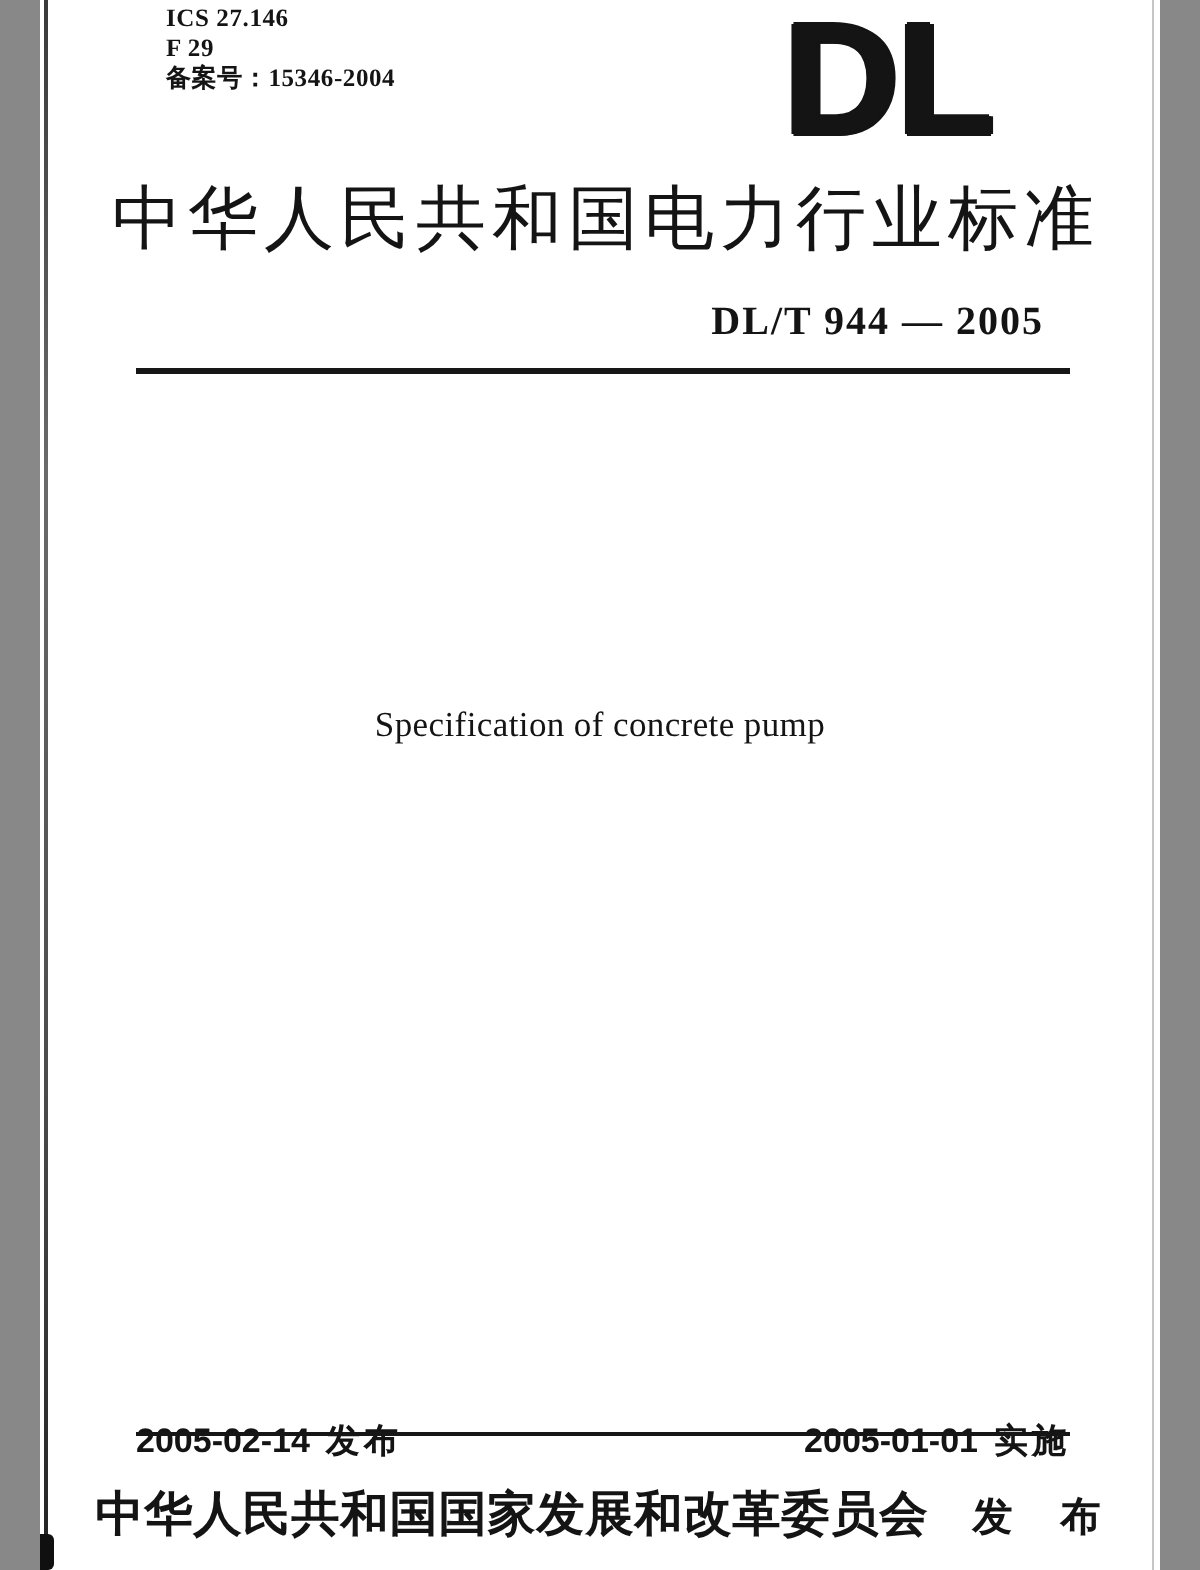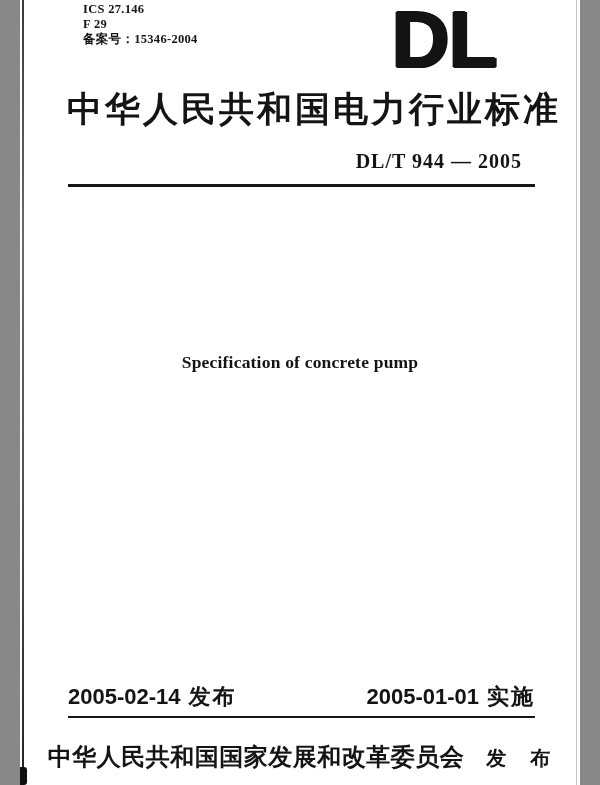--- a/index.html
+++ b/index.html
@@ -36,22 +36,22 @@
   .dl-logo {
     position:absolute; right:84px; top:4px;
     font-family:"Liberation Sans","DejaVu Sans",sans-serif;
     font-weight:bold; font-size:80px; line-height:72px;
     letter-spacing:-1px;
     text-shadow:1px 0 currentColor,-1px 0 currentColor,2px 0 currentColor,
                 0 1px currentColor,0 -1px currentColor,1px 1px currentColor;
   }
   
   .title-cn {
-    position:absolute; left:47px; top:90px;
-    font-weight:bold; font-size:35px; line-height:40px;
+    position:absolute; left:36px; top:90px;
+    font-weight:normal; font-size:35px; line-height:40px;
     letter-spacing:3px; white-space:nowrap;
   }
   
   .std-code {
     position:absolute; right:58px; top:150px;
     font-weight:bold; font-size:20px; letter-spacing:1px;
     white-space:nowrap;
   }
   .rule-top {
     position:absolute; left:48px; right:45px; top:184px; height:3px;
@@ -61,28 +61,28 @@
   .subject-cn {
     position:absolute; left:0; right:0; top:294px;
     text-align:center;
     font-family:"Liberation Sans","DejaVu Sans",sans-serif;
     font-weight:bold; font-size:30px; letter-spacing:5px;
     white-space:nowrap;
   }
   .subject-en {
     position:absolute; left:0; right:0; top:352px;
     text-align:center;
-    font-weight:bold; font-size:17.5px; letter-spacing:0.2px;
+    font-weight:normal; font-size:17.5px; letter-spacing:0.2px;
   }
   
   .dates-row {
-    position:absolute; left:48px; right:45px; top:682px;
+    position:absolute; left:48px; right:45px; top:709px;
     display:flex; justify-content:space-between; align-items:flex-end;
     font-family:"Liberation Sans","DejaVu Sans",sans-serif;
-    font-weight:bold; font-size:22px; white-space:nowrap;
+    font-weight:bold; font-size:17px; white-space:nowrap;
   }
   .date-group .date-label { margin-left:8px; letter-spacing:2px; }
   .rule-bottom {
     position:absolute; left:48px; right:45px; top:716px; height:2px;
     background:#161616;
   }
   
   .publisher-row {
     position:absolute; left:0; right:0; top:741px;
     display:flex; justify-content:center; align-items:baseline;

